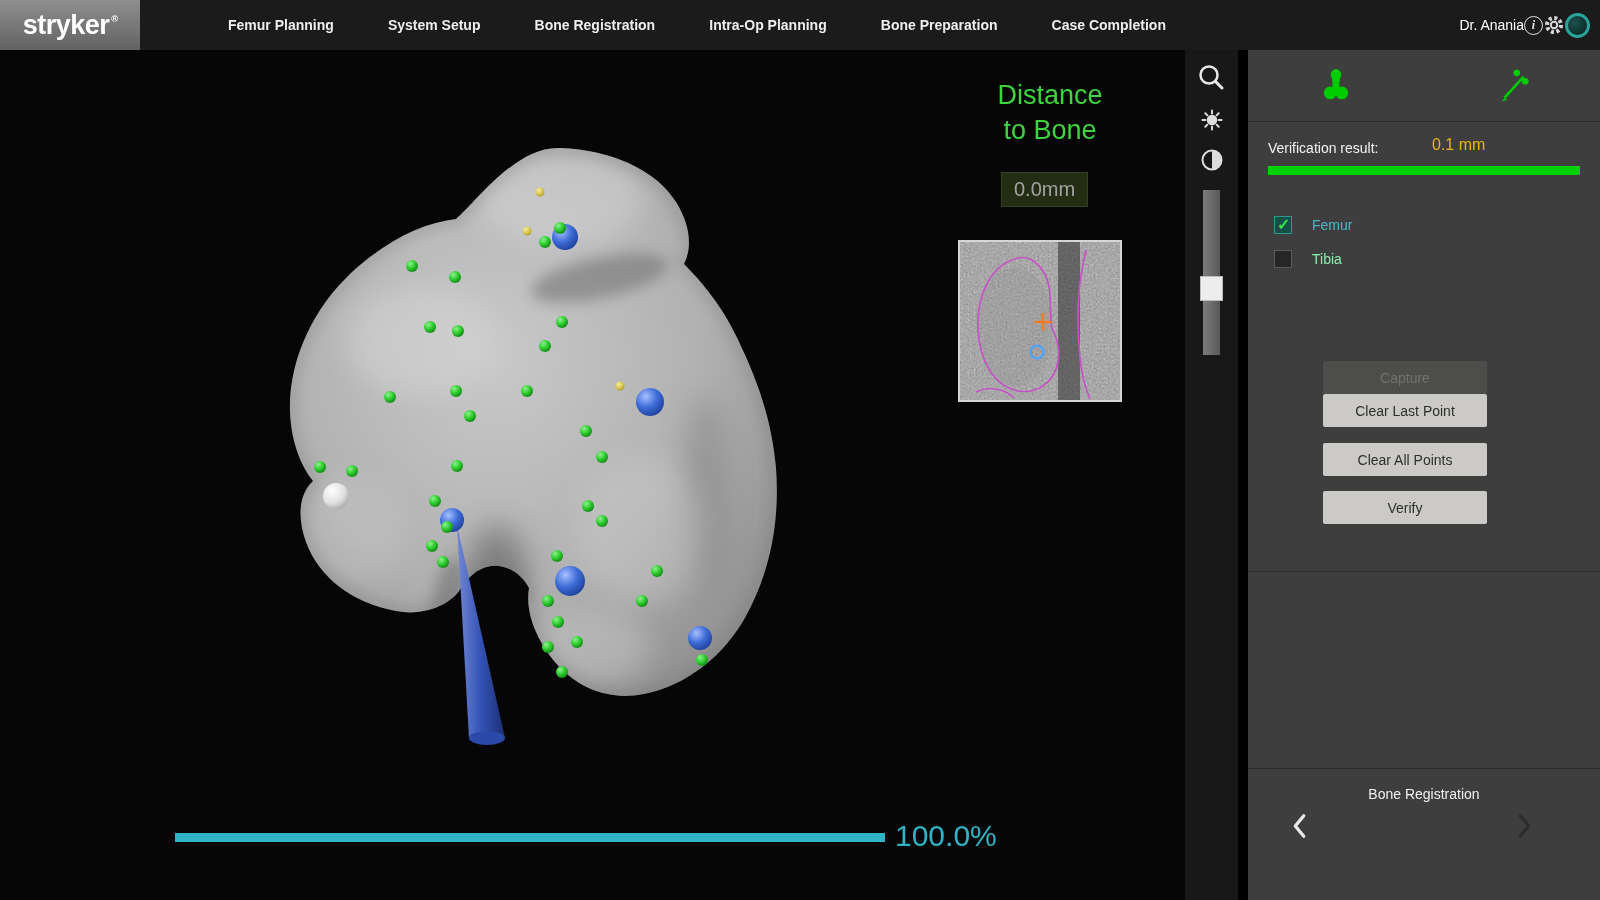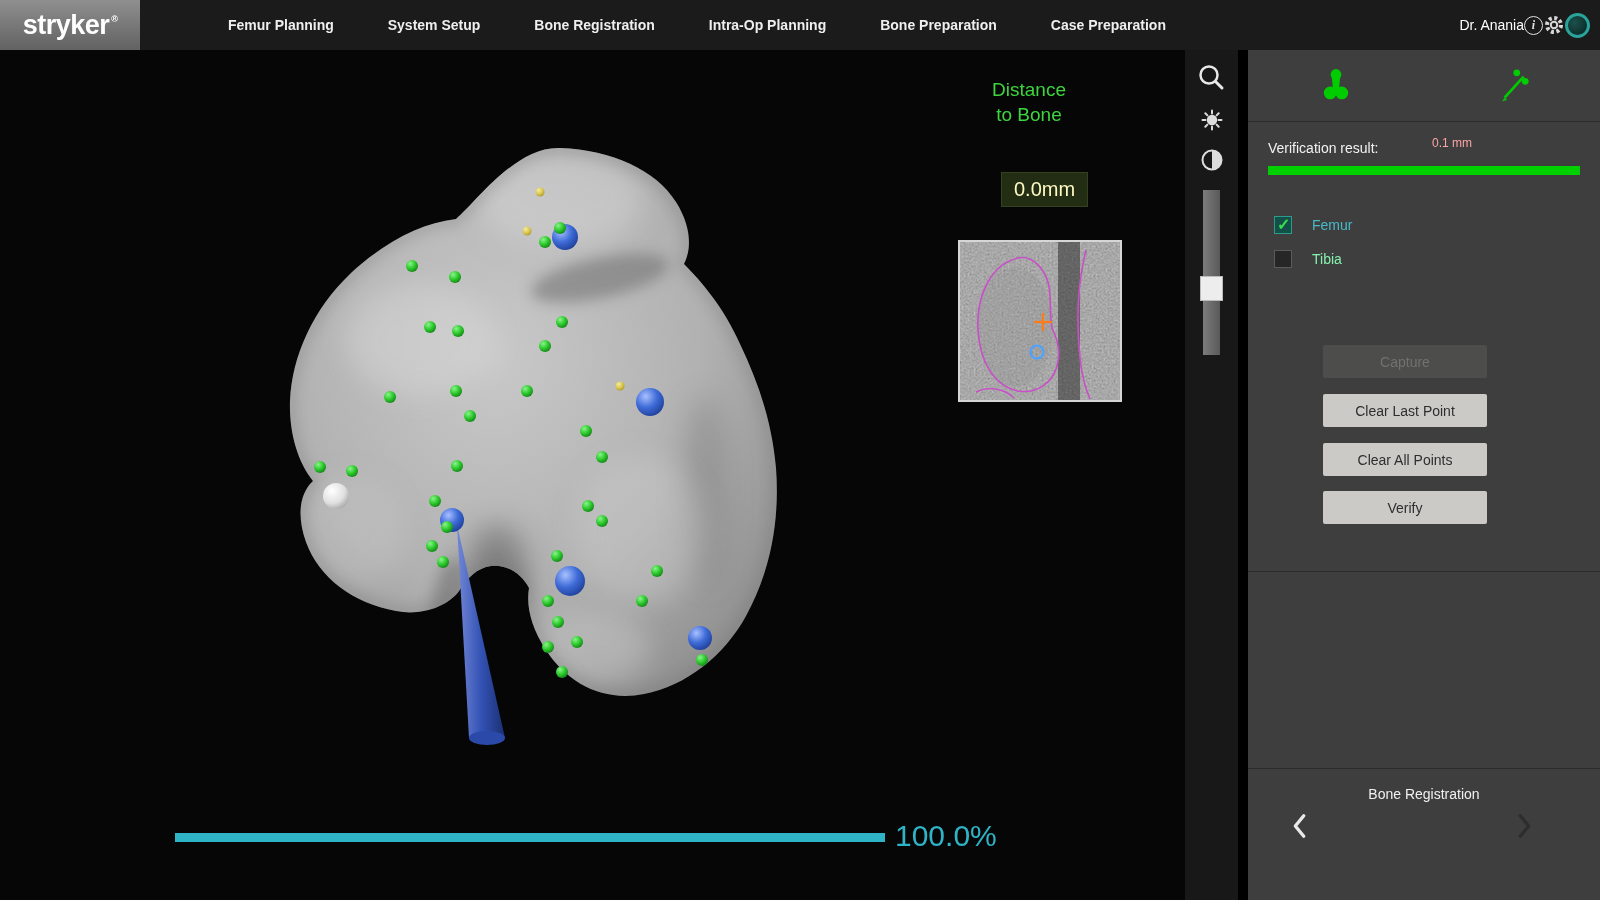--- a/index.html
+++ b/index.html
@@ -18,24 +18,24 @@
   .info-icon{width:19px;height:19px;border:1.5px solid #e3e3e3;border-radius:50%;color:#e3e3e3;font-size:12px;
              font-style:italic;font-weight:bold;display:flex;align-items:center;justify-content:center;
              font-family:"Liberation Serif",serif;cursor:pointer}
   .gear-btn{cursor:pointer;display:flex;align-items:center}
   .status-ring{width:25px;height:25px;border-radius:50%;border:3px solid #2aa39b;
                background:radial-gradient(circle at 35% 35%,#1d514c,#06211f);cursor:pointer}
 
   
   .main{position:absolute;left:0;top:50px;width:1185px;height:850px;background:#060606;overflow:hidden}
   .scene-svg{position:absolute;left:0;top:0}
-  .dist-title{position:absolute;left:939px;top:28px;width:180px;text-align:center;color:#3ed43e;
-              font-size:19px;line-height:1.3;white-space:pre-line}
+  .dist-title{position:absolute;left:960px;top:28px;width:180px;text-align:center;color:#3ed43e;
+              font-size:27px;line-height:1.3;white-space:pre-line}
   .dist-value{position:absolute;left:1001px;top:122px;background:#222d14;border:1px solid #36421f;
-              color:#fef9c3;font-size:20px;padding:5px 12px}
+              color:#a3a3a3;font-size:20px;padding:5px 12px}
   .inset{position:absolute;left:958px;top:190px;width:164px;height:162px;border:2px solid #d6d6d6;background:#3c3c3c}
   .prog-bar{position:absolute;left:175px;top:783px;width:710px;height:9px;background:#17252a}
   .prog-fill{height:9px;background:#2fb3c6}
   .prog-label{position:absolute;left:895px;top:769px;color:#2fb3c6;font-size:30px}
 
   
   .toolstrip{position:absolute;left:1185px;top:50px;width:53px;height:850px;background:#181818}
   .tool-btn{position:absolute;left:9px;width:35px;height:35px;display:flex;align-items:center;justify-content:center;cursor:pointer}
   #tool-zoom{top:10px}
   #tool-brightness{top:52px}
@@ -45,36 +45,36 @@
   .slider-handle{position:absolute;left:15px;top:226px;width:23px;height:25px;background:#ededed;
                  border:1px solid #bbb;cursor:grab}
 
   
   .panel{position:absolute;left:1248px;top:50px;width:352px;height:850px;background:#3e3e3e}
   .panel-icons{position:absolute;left:0;top:0;width:352px;height:70px;display:flex}
   .panel-icons .half{flex:1;display:flex;align-items:center;justify-content:center;cursor:pointer}
   .divider{position:absolute;left:0;width:352px;height:1px;background:#2b2b2b}
   #div0{top:71px}#div1{top:521px}#div2{top:718px}
   .vr-label{position:absolute;left:20px;top:90px;color:#f2f2f2;font-size:14px}
-  .vr-value{position:absolute;left:184px;top:86px;color:#fca5a5;font-size:12px}
+  .vr-value{position:absolute;left:184px;top:86px;color:#eab308;font-size:16px}
   .vr-bar{position:absolute;left:20px;top:116px;width:312px;height:9px;background:#00cf00}
 
   .struct-row{position:absolute;left:26px;display:flex;align-items:center;gap:20px;cursor:pointer}
   #row-femur{top:166px}
   #row-tibia{top:200px}
   .cbx{width:18px;height:18px;border:1px solid #5a5a5a;background:#262626;position:relative;flex:none}
   .struct-row.checked .cbx{background:#135048;border-color:#2d9a8a}
   .struct-row.checked .cbx::after{content:"✓";position:absolute;left:2px;top:-2px;color:#39e04d;font-size:16px;font-weight:bold}
   .slabel{color:#86efac;font-size:14px}
   .struct-row.checked .slabel{color:#49b9c9}
 
   .rp-btn{position:absolute;left:75px;width:164px;height:33px;background:#cbcac6;border:none;border-radius:2px;
           color:#2e2e2e;font-size:14px;font-family:inherit;cursor:pointer}
   .rp-btn.disabled{background:#4d4d4b;color:#71716d;cursor:default}
-  #btn-capture{top:295px}
+  #btn-capture{top:311px}
   #btn-clear-last{top:344px}
   #btn-clear-all{top:393px}
   #btn-verify{top:441px}
 
   .instructions{position:absolute;left:18px;top:530px;width:322px;color:#f3f3f3;font-size:13.5px;line-height:1.52}
   .status-ok{color:#3fd43f}
 
   .footer-label{position:absolute;left:0;top:736px;width:352px;text-align:center;color:#f0f0f0;font-size:14px}
   .chev{position:absolute;top:758px;width:36px;height:36px;display:flex;align-items:center;justify-content:center;cursor:pointer}
   #chev-prev{left:34px}
@@ -89,21 +89,21 @@
     <div class="logo">
       <span>stryker</span>
         <sup>®</sup>
     </div>
     <nav class="nav">
       <span>Femur Planning</span>
       <span>System Setup</span>
       <span>Bone Registration</span>
       <span>Intra-Op Planning</span>
       <span>Bone Preparation</span>
-      <span>Case Preparation</span>
+      <span>Case Completion</span>
     </nav>
     <div class="top-right">
       <span class="user">Dr. Anania</span>
       <span class="info-icon">i</span>
       <span class="gear-btn">
         <svg width="22" height="22" viewBox="0 0 22 22">
           <circle cx="11" cy="11" r="7" fill="none" stroke="#d8d8d8" stroke-width="4" stroke-dasharray="3 2.5"></circle>
           <circle cx="11" cy="11" r="3.2" fill="none" stroke="#d8d8d8" stroke-width="2"></circle>
         </svg>
       </span>

